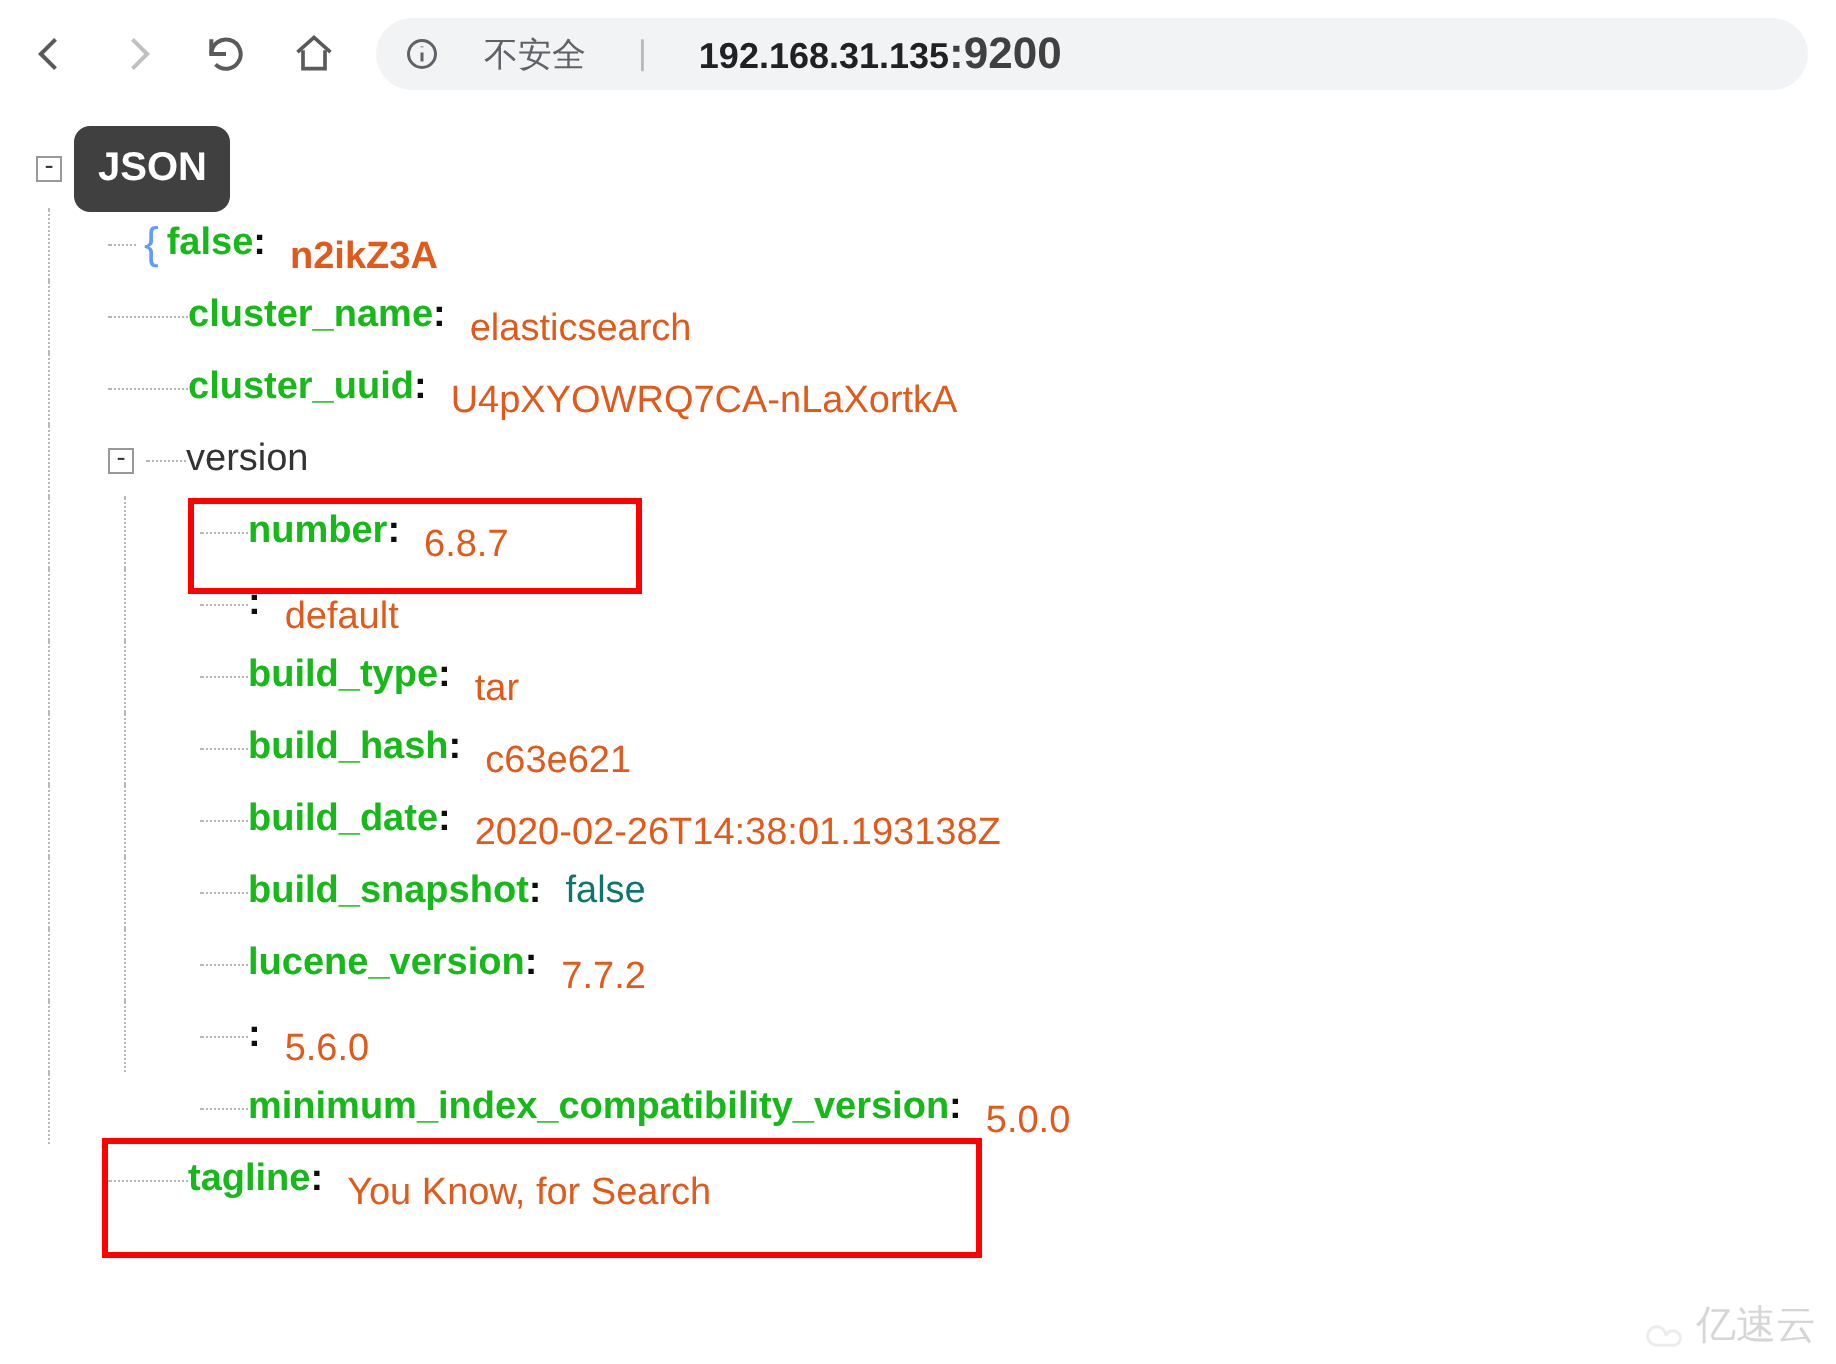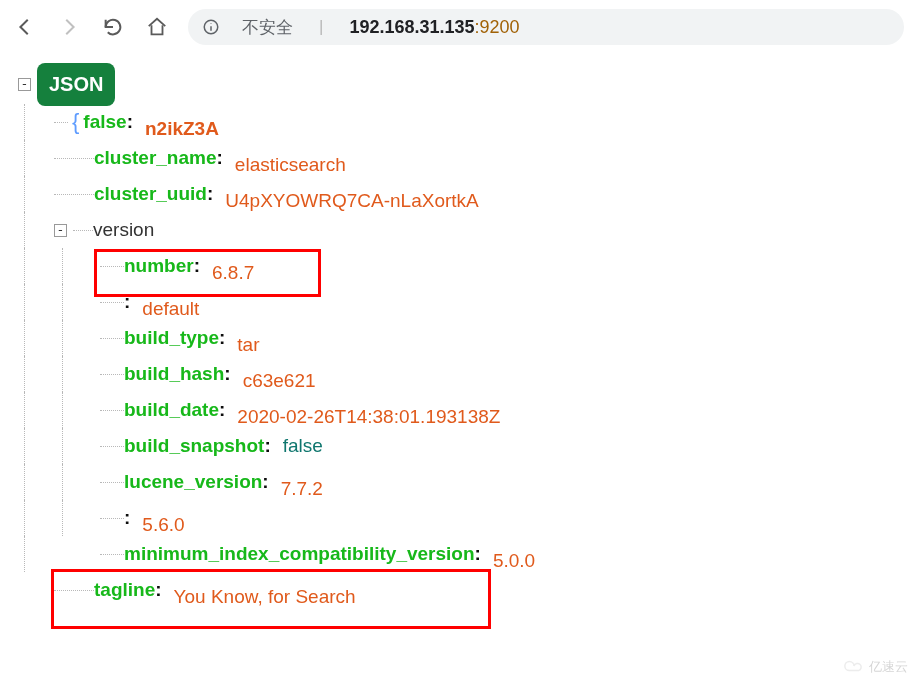--- a/index.html
+++ b/index.html
@@ -67,22 +67,23 @@
       color: #b8b8b8;
       font-size: 17px;
       margin: 0 4px;
     }
     .url-ip {
       font-size: 18px;
       color: #202124;
       font-weight: 600;
     }
     .url-port {
-      font-size: 18px;
-      color: #a16207;
+      font-size: 22px;
+      color: #404040;
+      font-weight: bold;
     }
 
     .content {
       padding: 10px 18px;
       font-size: 19px;
       position: relative;
     }
 
     .tree {
       font-family: "Segoe UI", Arial, sans-serif;
@@ -111,21 +112,21 @@
       margin-right: 6px;
       background: #fff;
       cursor: pointer;
     }
     .toggle-inner {
       position: relative;
       top: -1px;
     }
 
     .json-badge {
-      background: #15803d;
+      background: #404040;
       color: #fff;
       font-weight: 600;
       padding: 3px 12px;
       border-radius: 8px;
       font-size: 20px;
     }
     .brace {
       color: #5e9cff;
       font-size: 22px;
       margin: 0 4px;
@@ -168,23 +169,23 @@
       width: 440px;
       height: 60px;
       pointer-events: none;
     }
 
     .watermark {
       position: absolute;
       right: 10px;
       bottom: 6px;
       color: #d6d6d6;
-      font-size: 13px;
-      display: flex;
-      align-items: flex-start;
+      font-size: 20px;
+      display: flex;
+      align-items: flex-end;
       gap: 4px;
     }
     .watermark svg {
       opacity: 0.45;
     }
 
     svg { display: block; }
   </style>
 </head>
 <body>

